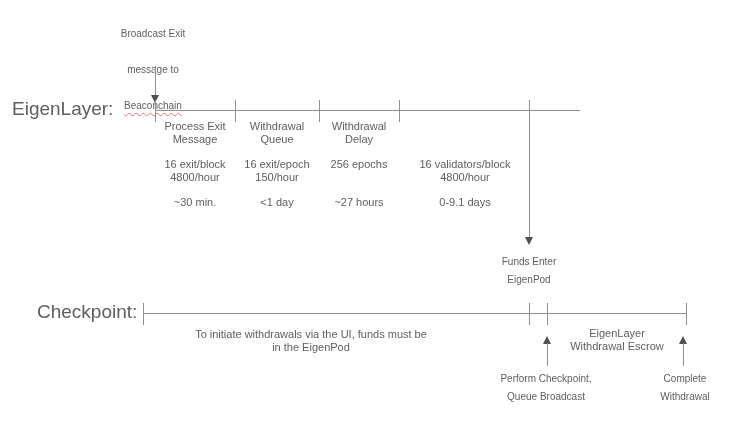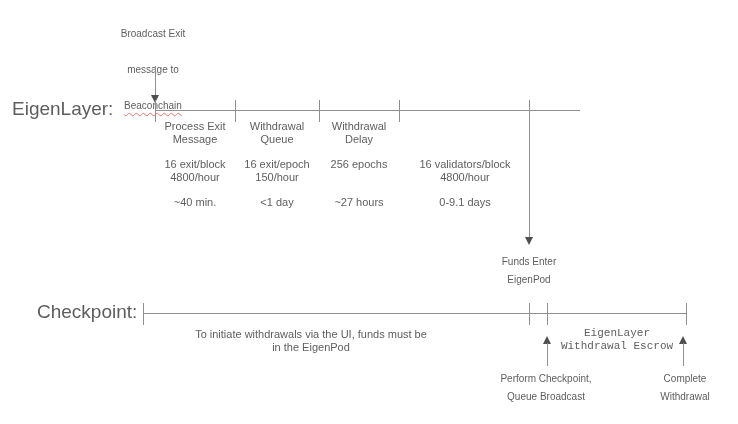--- a/index.html
+++ b/index.html
@@ -51,21 +51,21 @@
   <div class="tick" style="left:235px;top:100px;height:22px;"></div>
   <div class="tick" style="left:319px;top:100px;height:22px;"></div>
   <div class="tick" style="left:399px;top:100px;height:22px;"></div>
   <div class="tick" style="left:529px;top:100px;height:22px;"></div>
 
   <div class="seg" style="left:195px;top:120px;">
     <div class="name">Process Exit
 Message</div>
     <div class="rate">16 exit/block
 4800/hour</div>
-    <div class="dur">~40 min.</div>
+    <div class="dur">~30 min.</div>
   </div>
   <div class="seg" style="left:277px;top:120px;">
     <div class="name">Withdrawal
 Queue</div>
     <div class="rate">16 exit/epoch
 150/hour</div>
     <div class="dur">&lt;1 day</div>
   </div>
   <div class="seg" style="left:359px;top:120px;">
     <div class="name">Withdrawal
@@ -89,21 +89,21 @@
 
   <div class="hline" style="left:143px;top:313px;width:543px;"></div>
   <div class="tick" style="left:143px;top:303px;height:22px;"></div>
   <div class="tick" style="left:529px;top:303px;height:22px;"></div>
   <div class="tick" style="left:547px;top:303px;height:22px;"></div>
   <div class="tick" style="left:686px;top:303px;height:22px;"></div>
 
   <div class="txt small" style="left:311px;top:328px;width:280px;">To initiate withdrawals via the UI, funds must be
 in the EigenPod</div>
 
-  <div class="txt small" style="left:617px;top:327px;width:130px;font-family:Liberation Mono, monospace;">EigenLayer
+  <div class="txt small" style="left:617px;top:327px;width:130px;">EigenLayer
 Withdrawal Escrow</div>
 
   <div class="ah-up" style="left:547px;top:336px;"></div>
   <div class="vline" style="left:547px;top:343px;height:23px;"></div>
 
   <div class="ah-up" style="left:683px;top:336px;"></div>
   <div class="vline" style="left:683px;top:343px;height:23px;"></div>
 
   <div class="txt med" style="left:546px;top:370px;width:170px;">Perform Checkpoint,
 Queue Broadcast</div>

